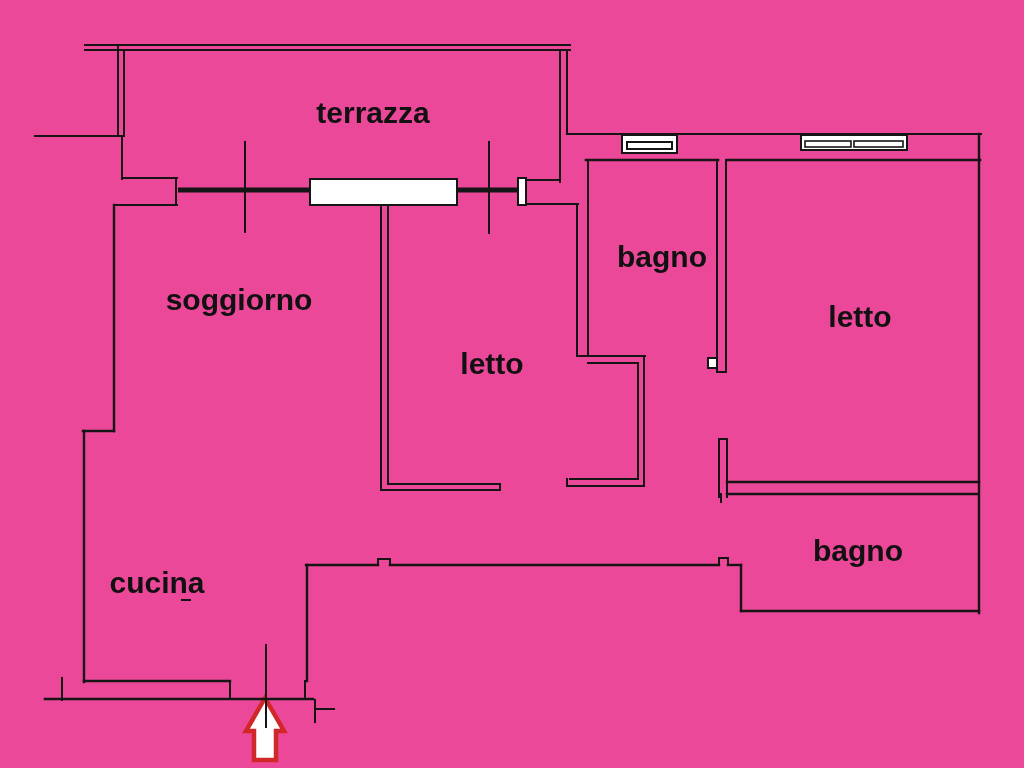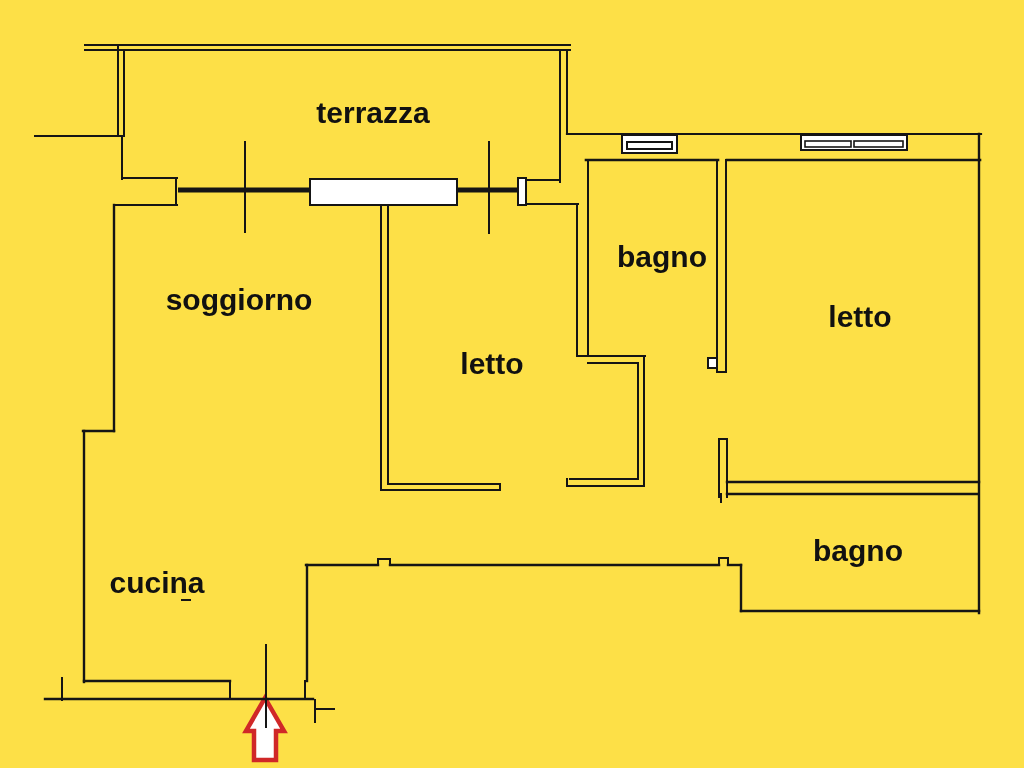--- a/index.html
+++ b/index.html
@@ -8,21 +8,21 @@
     background: #ffffff;
     width: 1024px;
     height: 768px;
     overflow: hidden;
     font-family: "Liberation Sans", sans-serif;
   }
   #plan-wrap {
     position: relative;
     width: 1024px;
     height: 768px;
-    background: #fde047;
+    background: #ec4899;
   }
   svg text {
     font-family: "Liberation Sans", "DejaVu Sans", sans-serif;
     font-weight: 700;
     fill: #111111;
   }
 </style>
 </head>
 <body>
 

